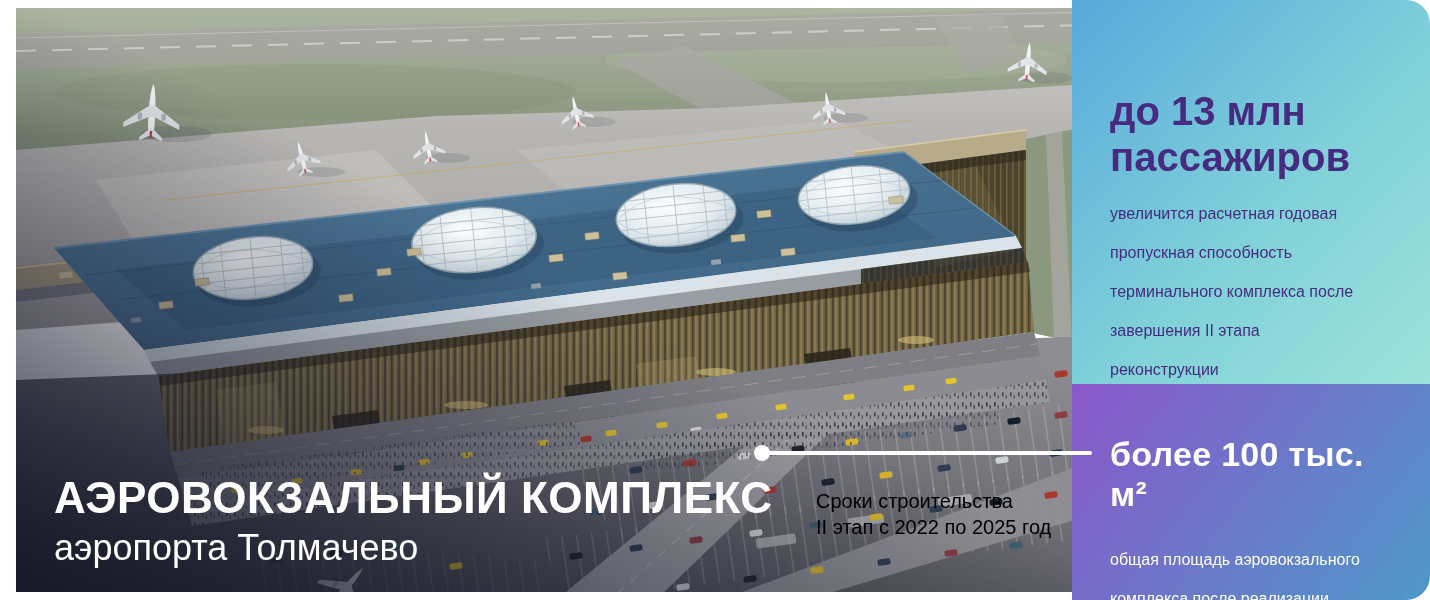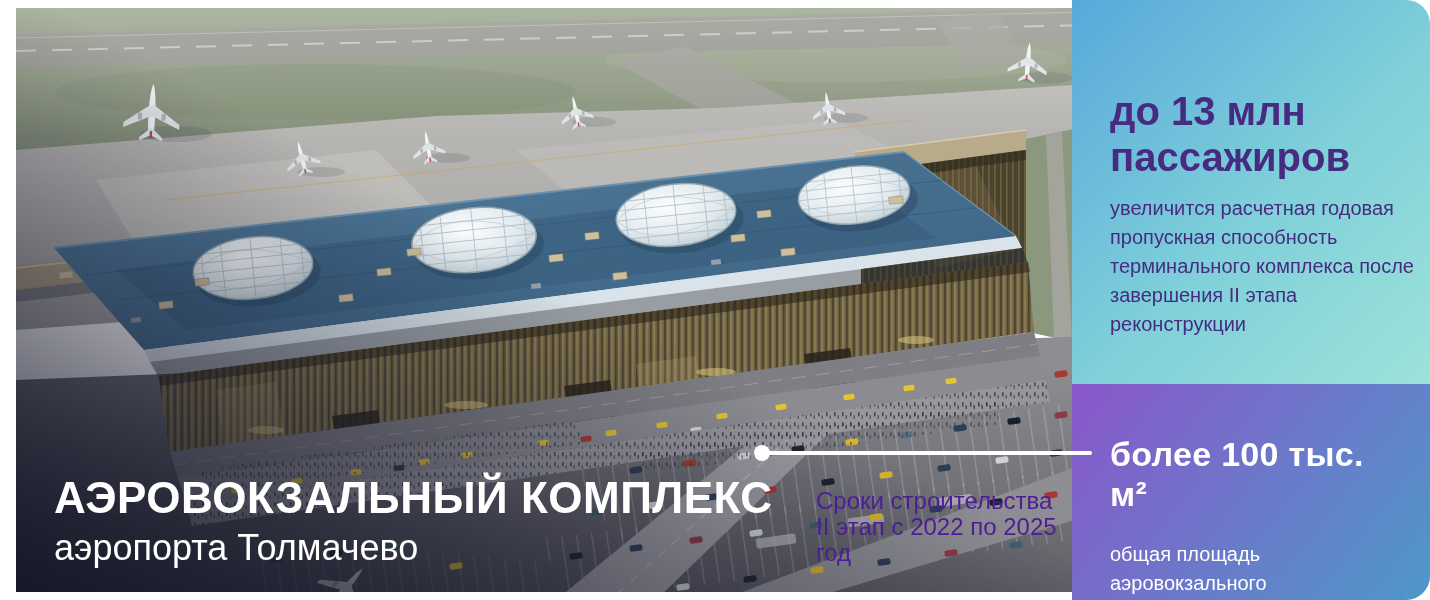--- a/index.html
+++ b/index.html
@@ -11,36 +11,36 @@
   .scene{position:absolute;inset:0;width:100%;height:100%;display:block;}
   .photo-shade{
     position:absolute;inset:0;pointer-events:none;
     background:
       linear-gradient(180deg, rgba(255,255,255,.20) 0%, rgba(255,255,255,0) 22%),
       linear-gradient(to top right, rgba(19,21,38,.92) 0%, rgba(22,24,42,.55) 22%, rgba(28,30,50,0) 52%);
   }
   .title-block{position:absolute;left:38px;top:466px;color:#fff;z-index:3;}
   .title-block h1{margin:0;font-size:44px;line-height:48px;font-weight:700;letter-spacing:.5px;}
   .subtitle{font-size:36px;line-height:36px;font-weight:400;margin-top:8px;}
-  .construction{position:absolute;left:800px;top:480px;color:#4c1d95;font-size:24px;line-height:26px;z-index:3;font-weight:400;}
+  .construction{position:absolute;left:800px;top:480px;color:#000000;font-size:20px;line-height:26px;z-index:3;font-weight:400;}
   .callout-dot{position:absolute;left:754px;top:445px;width:16px;height:16px;border-radius:50%;background:var(--callout,#fff);z-index:5;}
   .callout-line{position:absolute;left:762px;top:451px;width:330px;height:4px;border-radius:2px;background:var(--callout,#fff);z-index:5;}
   .panel{position:absolute;left:1072px;width:358px;box-sizing:border-box;z-index:2;}
   .panel-top{
     top:0;height:472px;padding:88px 10px 0 38px;
     background:linear-gradient(135deg,var(--p1a,#58a8dc) 0%,var(--p1m,#7fd0d9) 48%,var(--p1b,#a4e7da) 100%);
   }
   .panel-bottom{
     top:384px;height:216px;padding:50px 22px 13px 38px;
     background:linear-gradient(128deg,var(--p2a,#8a57c9) 0%,var(--p2b,#4e98c9) 100%);
   }
   .stat-value{margin:0;font-weight:700;white-space:pre-line;}
   .panel-top .stat-value{font-size:40px;line-height:46px;color:var(--c1,#472b80);}
   .panel-bottom .stat-value{font-size:34px;line-height:40px;color:var(--c2,#ffffff);letter-spacing:.3px;}
-  .stat-desc{font-size:20px;line-height:29px;white-space:pre-line;font-weight:400;}
+  .stat-desc{font-size:16px;line-height:39px;white-space:pre-line;font-weight:400;}
   .panel-top .stat-desc{margin:14px 0 0;color:var(--c1,#472b80);}
   .panel-bottom .stat-desc{margin:26px 0 0;color:var(--c2,#ffffff);}
 </style>
 </head>
 <body>
 
 <div class="canvas">
 
   <div class="photo">
     <svg class="scene" viewBox="0 0 1072 600" preserveAspectRatio="xMidYMid slice" aria-hidden="true">

